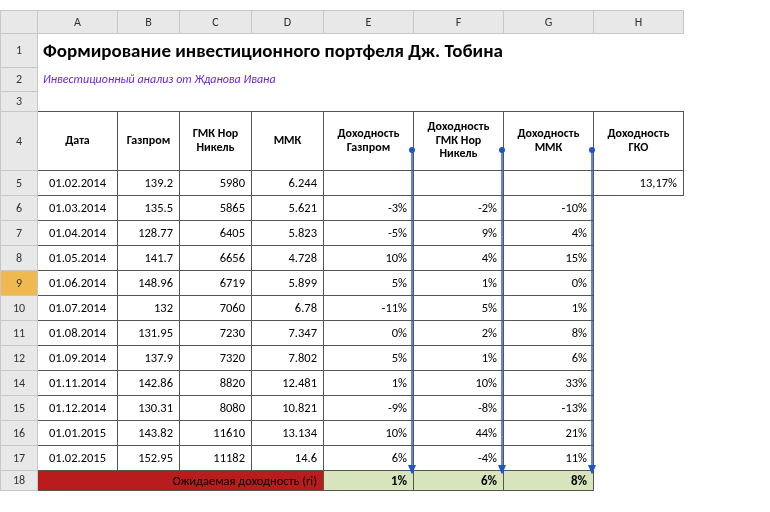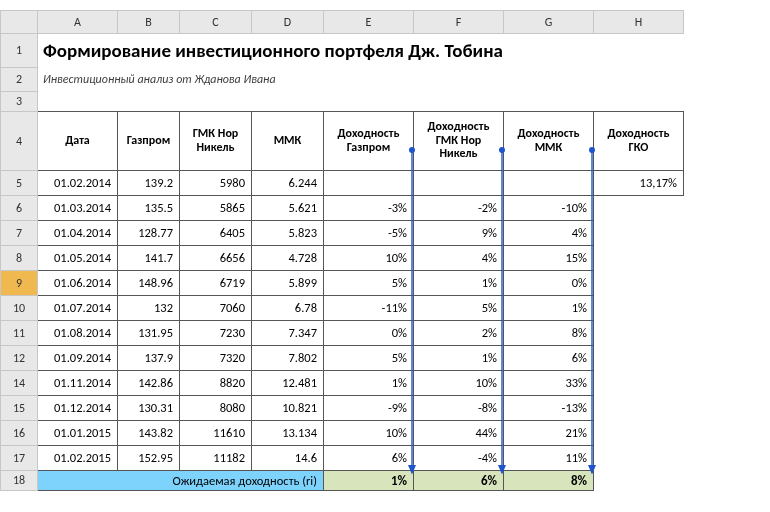--- a/index.html
+++ b/index.html
@@ -51,21 +51,21 @@
     white-space: nowrap;
   }
   .title {
     font-size: 19px;
     font-weight: bold;
     padding: 6px 5px;
     height: 28px;
   }
   .subtitle {
     font-style: italic;
-    color: #404040;
+    color: #6d28d9;
     font-size: 12px;
     margin-left: 16px;
   }
   th.hdr {
     border: 1px solid #555;
     background: #fff;
     font-weight: bold;
     text-align: center;
     vertical-align: middle;
     height: 54px;
@@ -74,28 +74,28 @@
     padding: 2px 3px;
   }
   td.data {
     border: 1px solid #555;
     text-align: right;
     height: 20px;
     padding: 2px 6px;
     font-size: 12.5px;
   }
   td.date {
-    text-align: right;
+    text-align: center;
   }
   tr.sel9 td.rowhead {
     background: #f0b94f;
   }
   .summary-lbl {
     border: 1px solid #555;
-    background: #7dd3fc;
+    background: #b91c1c;
     text-align: right;
     padding-right: 6px;
     font-size: 12.5px;
   }
   .summary-val {
     border: 1px solid #555;
     background: #d7e4bc;
     text-align: right;
     padding-right: 6px;
     font-weight: bold;

